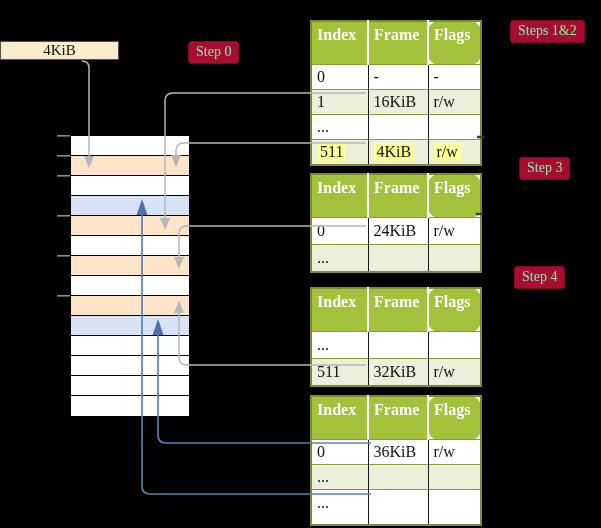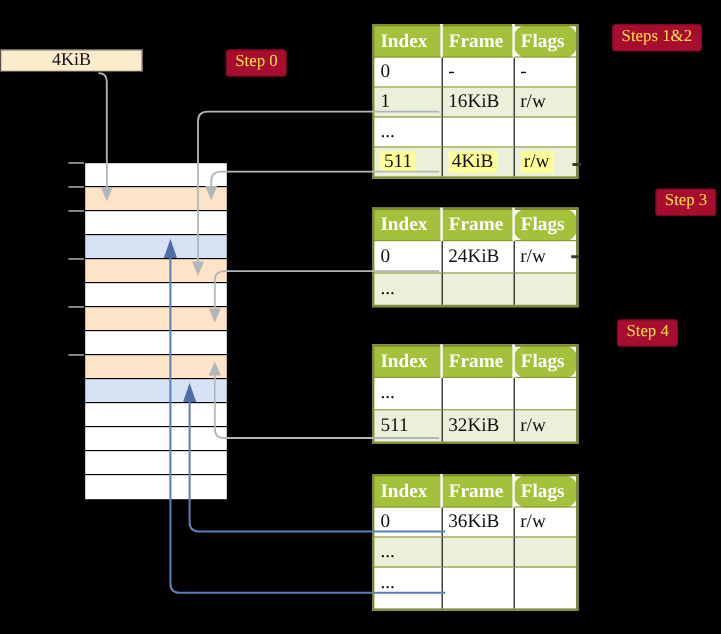--- a/index.html
+++ b/index.html
@@ -22,47 +22,47 @@
        font-family:"Liberation Serif","DejaVu Serif",serif;}
   .stage{position:absolute;inset:0;}
 
   
   .kib-box{position:absolute;left:0;top:41px;width:119px;height:19px;
     background:var(--cream);border:1px solid #55504a;box-sizing:border-box;
     display:flex;align-items:center;justify-content:center;
     font-size:15px;color:#111;}
 
   
-  .step{position:absolute;background:var(--accent_red);color:#fde047;
+  .step{position:absolute;background:var(--accent_red);color:#86efac;
     font-size:14px;line-height:1;padding:3px 7px 4px;border-radius:3px;
     border:1px solid #7d0a23;box-sizing:border-box;white-space:nowrap;}
   .s0{left:188px;top:41px;font-family:Liberation Serif, serif;}
   .s12{left:510px;top:20px;}
-  .s3{left:519px;top:157px;margin-left:27px;}
+  .s3{left:519px;top:157px;}
   .s4{left:514px;top:266px;}
 
   
   .memory{position:absolute;left:70px;top:135px;width:120px;
     border:1.5px solid #000;box-sizing:border-box;}
   .mrow{height:20px;border-bottom:1.5px solid #000;box-sizing:border-box;background:#fff;}
   .mrow:last-child{border-bottom:none;}
   .mrow[data-kind="peach"]{background:var(--peach);}
   .mrow[data-kind="blue"]{background:var(--blue_row);}
   .mrow[data-kind="white"]{background:#ffffff;}
 
   
   table.ptable{position:absolute;border-collapse:collapse;
     border:2px solid var(--border_green);background:#fff;
     font-size:16px;color:#111;table-layout:fixed;}
   .t0{left:310px;top:20px;}
   .t1{left:310px;top:173px;}
   .t2{left:310px;top:287px;}
   .t3{left:310px;top:395px;}
   .ptable th{background:var(--header_green);color:#fff;font-weight:bold;
-    text-align:left;padding:0 0 0 5px;font-size:16px;height:25px;
+    text-align:left;padding:0 0 17px 5px;font-size:16px;height:25px;
     border-right:2px solid #fff;}
   .ptable th:last-child{border-right:none;border-radius:11px;}
   .ptable col.c-index{width:57px;} .ptable col.c-frame{width:60px;} .ptable col.c-flags{width:53px;}
   .ptable td{padding:0 0 0 5px;border-top:1.5px solid var(--sep_green);
     border-right:1.5px solid #161616;height:24px;}
   .t1 td,.t2 td{height:26px;}
   .t3 tr:last-child td{height:30px;vertical-align:top;padding-top:4px;}
   .ptable td:last-child{border-right:none;}
   .ptable tbody tr:nth-child(even) td{background:var(--row_green);}
   .ptable tbody tr:nth-child(odd) td{background:#ffffff;}

